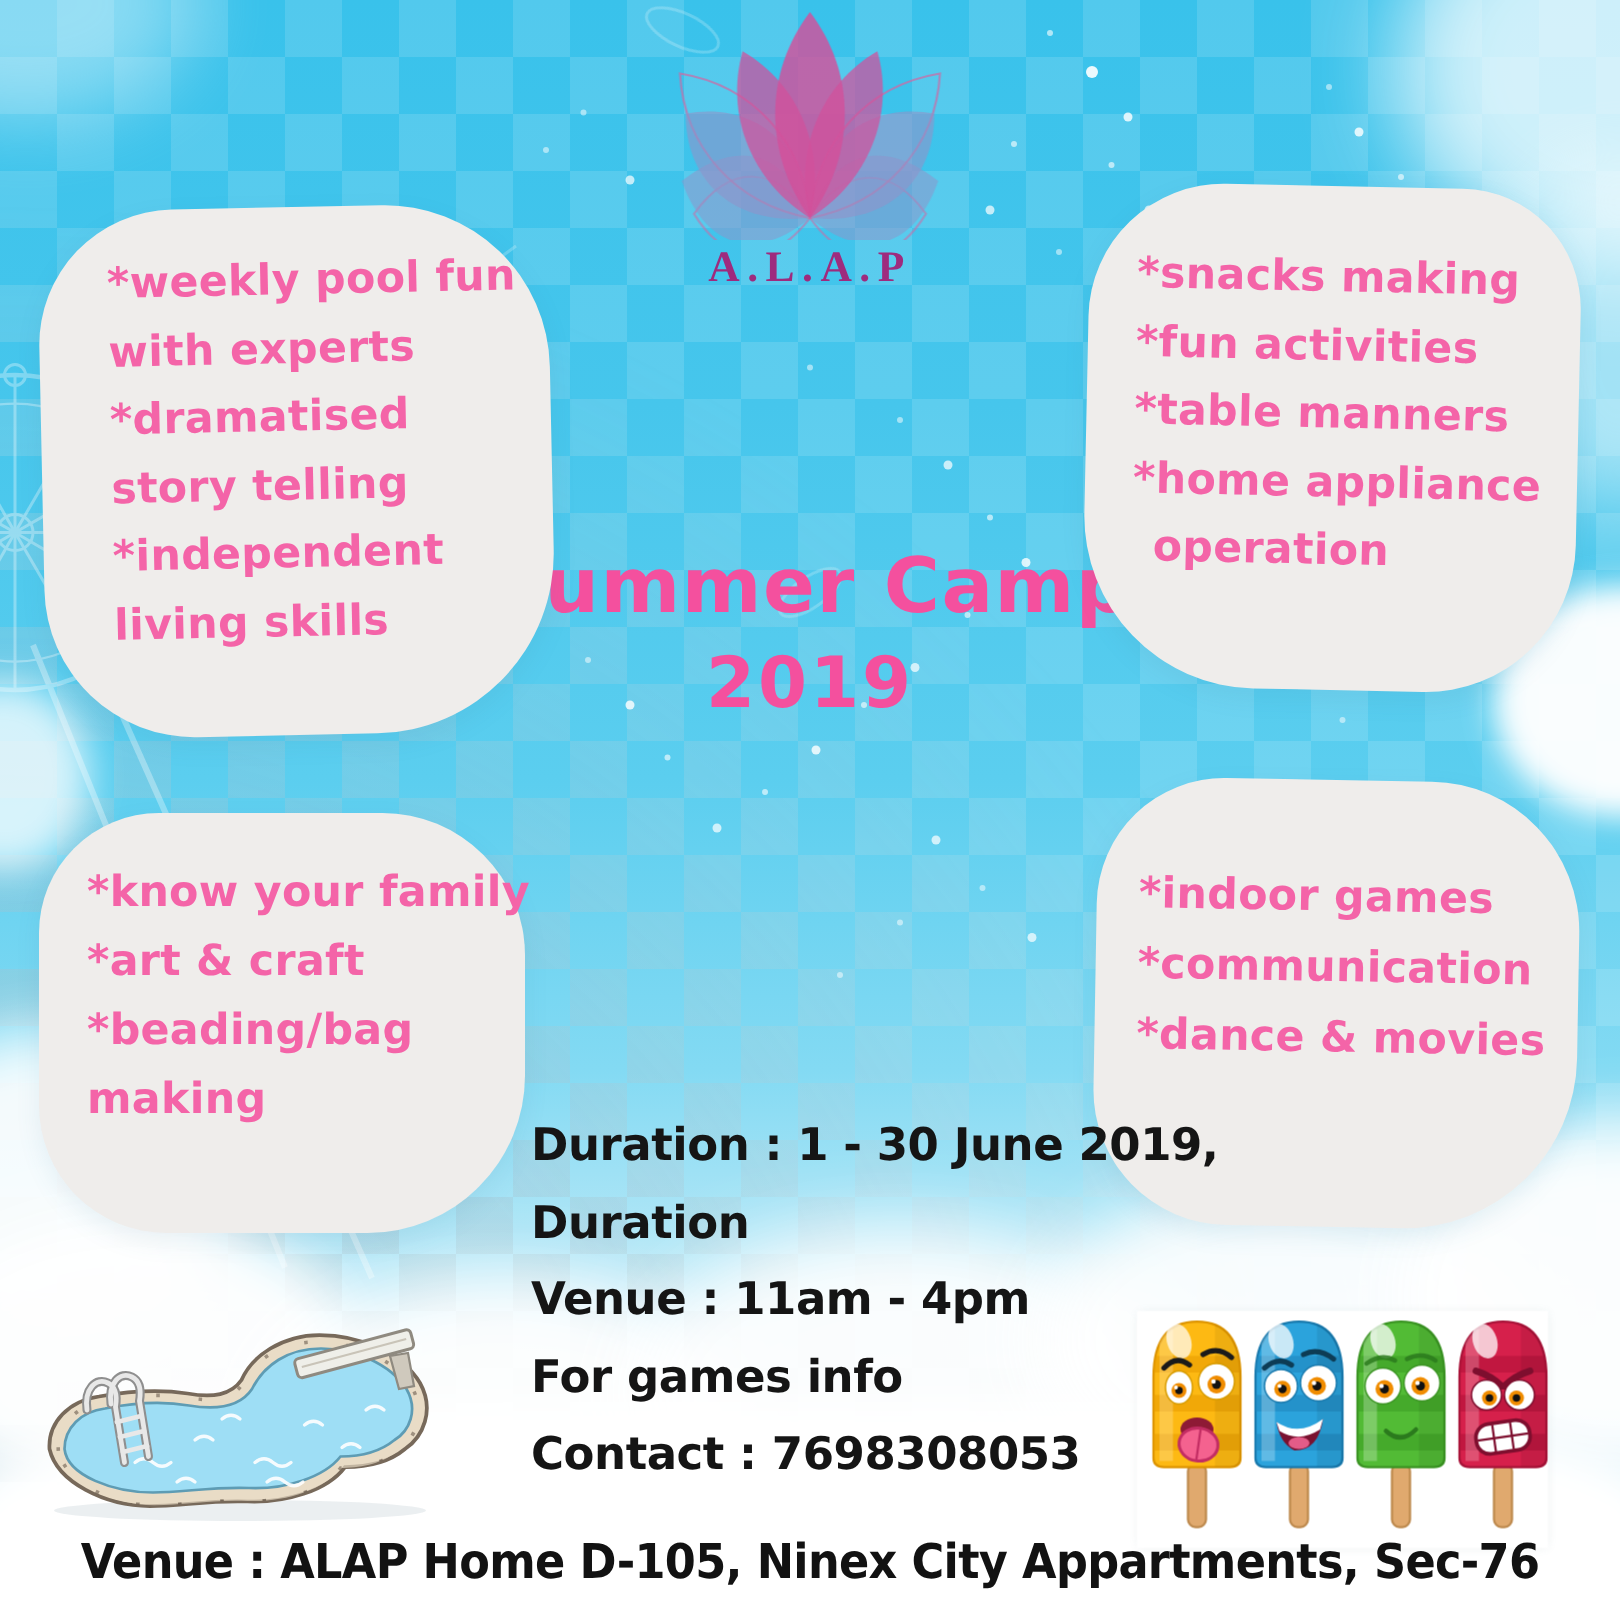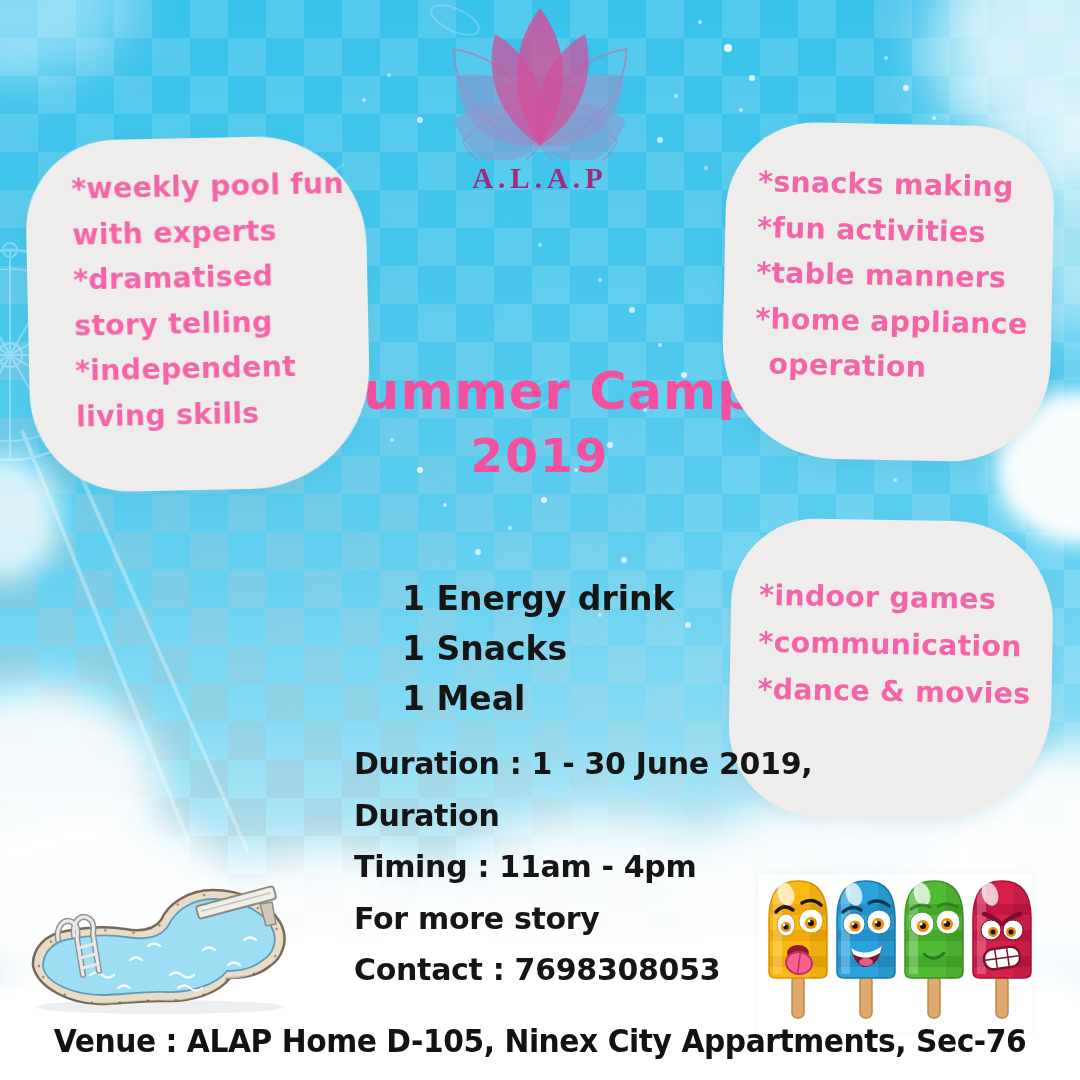--- a/index.html
+++ b/index.html
@@ -211,38 +211,39 @@
   </section>
 
   <section class="panel" id="panel-tr">
     <div class="pink-line">*snacks making</div>
     <div class="pink-line">*fun activities</div>
     <div class="pink-line">*table manners</div>
     <div class="pink-line">*home appliance</div>
     <div class="pink-line indent">operation</div>
   </section>
 
+  <section class="panel" id="panel-bl">
+    <div class="pink-line">*know your family</div>
+    <div class="pink-line">*art &amp; craft</div>
+    <div class="pink-line">*beading/bag</div>
+    <div class="pink-line">making</div>
+  </section>
 
   <section class="panel" id="panel-br">
     <div class="pink-line">*indoor games</div>
     <div class="pink-line">*communication</div>
     <div class="pink-line">*dance &amp; movies</div>
   </section>
 
-  <div class="meals">
-    <div>1 Energy drink</div>
-    <div>1 Snacks</div>
-    <div>1 Meal</div>
-  </div>
 
   <div class="details">
     <div>Duration : 1 - 30 June 2019,</div>
     <div>Duration</div>
-    <div>Timing : 11am - 4pm</div>
-    <div>For more story</div>
+    <div>Venue : 11am - 4pm</div>
+    <div>For games info</div>
     <div>Contact : 7698308053</div>
   </div>
 
   <svg class="pool" width="260" height="132" viewBox="0 0 260 132">
     <ellipse cx="130" cy="125" rx="124" ry="7" fill="rgba(110,140,155,0.14)"></ellipse>
     <path id="poolOuter" d="M3,84 C2,66 16,52 36,49 C58,45 76,44 95,47 C112,50 124,48 131,38
              C138,22 158,8 183,8 C210,8 238,20 250,40 C260,58 252,76 240,84
              C228,94 212,96 200,96 C188,112 160,120 135,119 C110,118 90,122 70,122
              C40,122 8,106 3,84 Z" fill="#e9dcc6" stroke="#77695a" stroke-width="2.5"></path>
     <use href="#poolOuter" transform="translate(6,5) scale(0.955)" fill="none" stroke="#b6a386" stroke-width="11" stroke-dasharray="2.5 27" opacity="0.65"></use>

